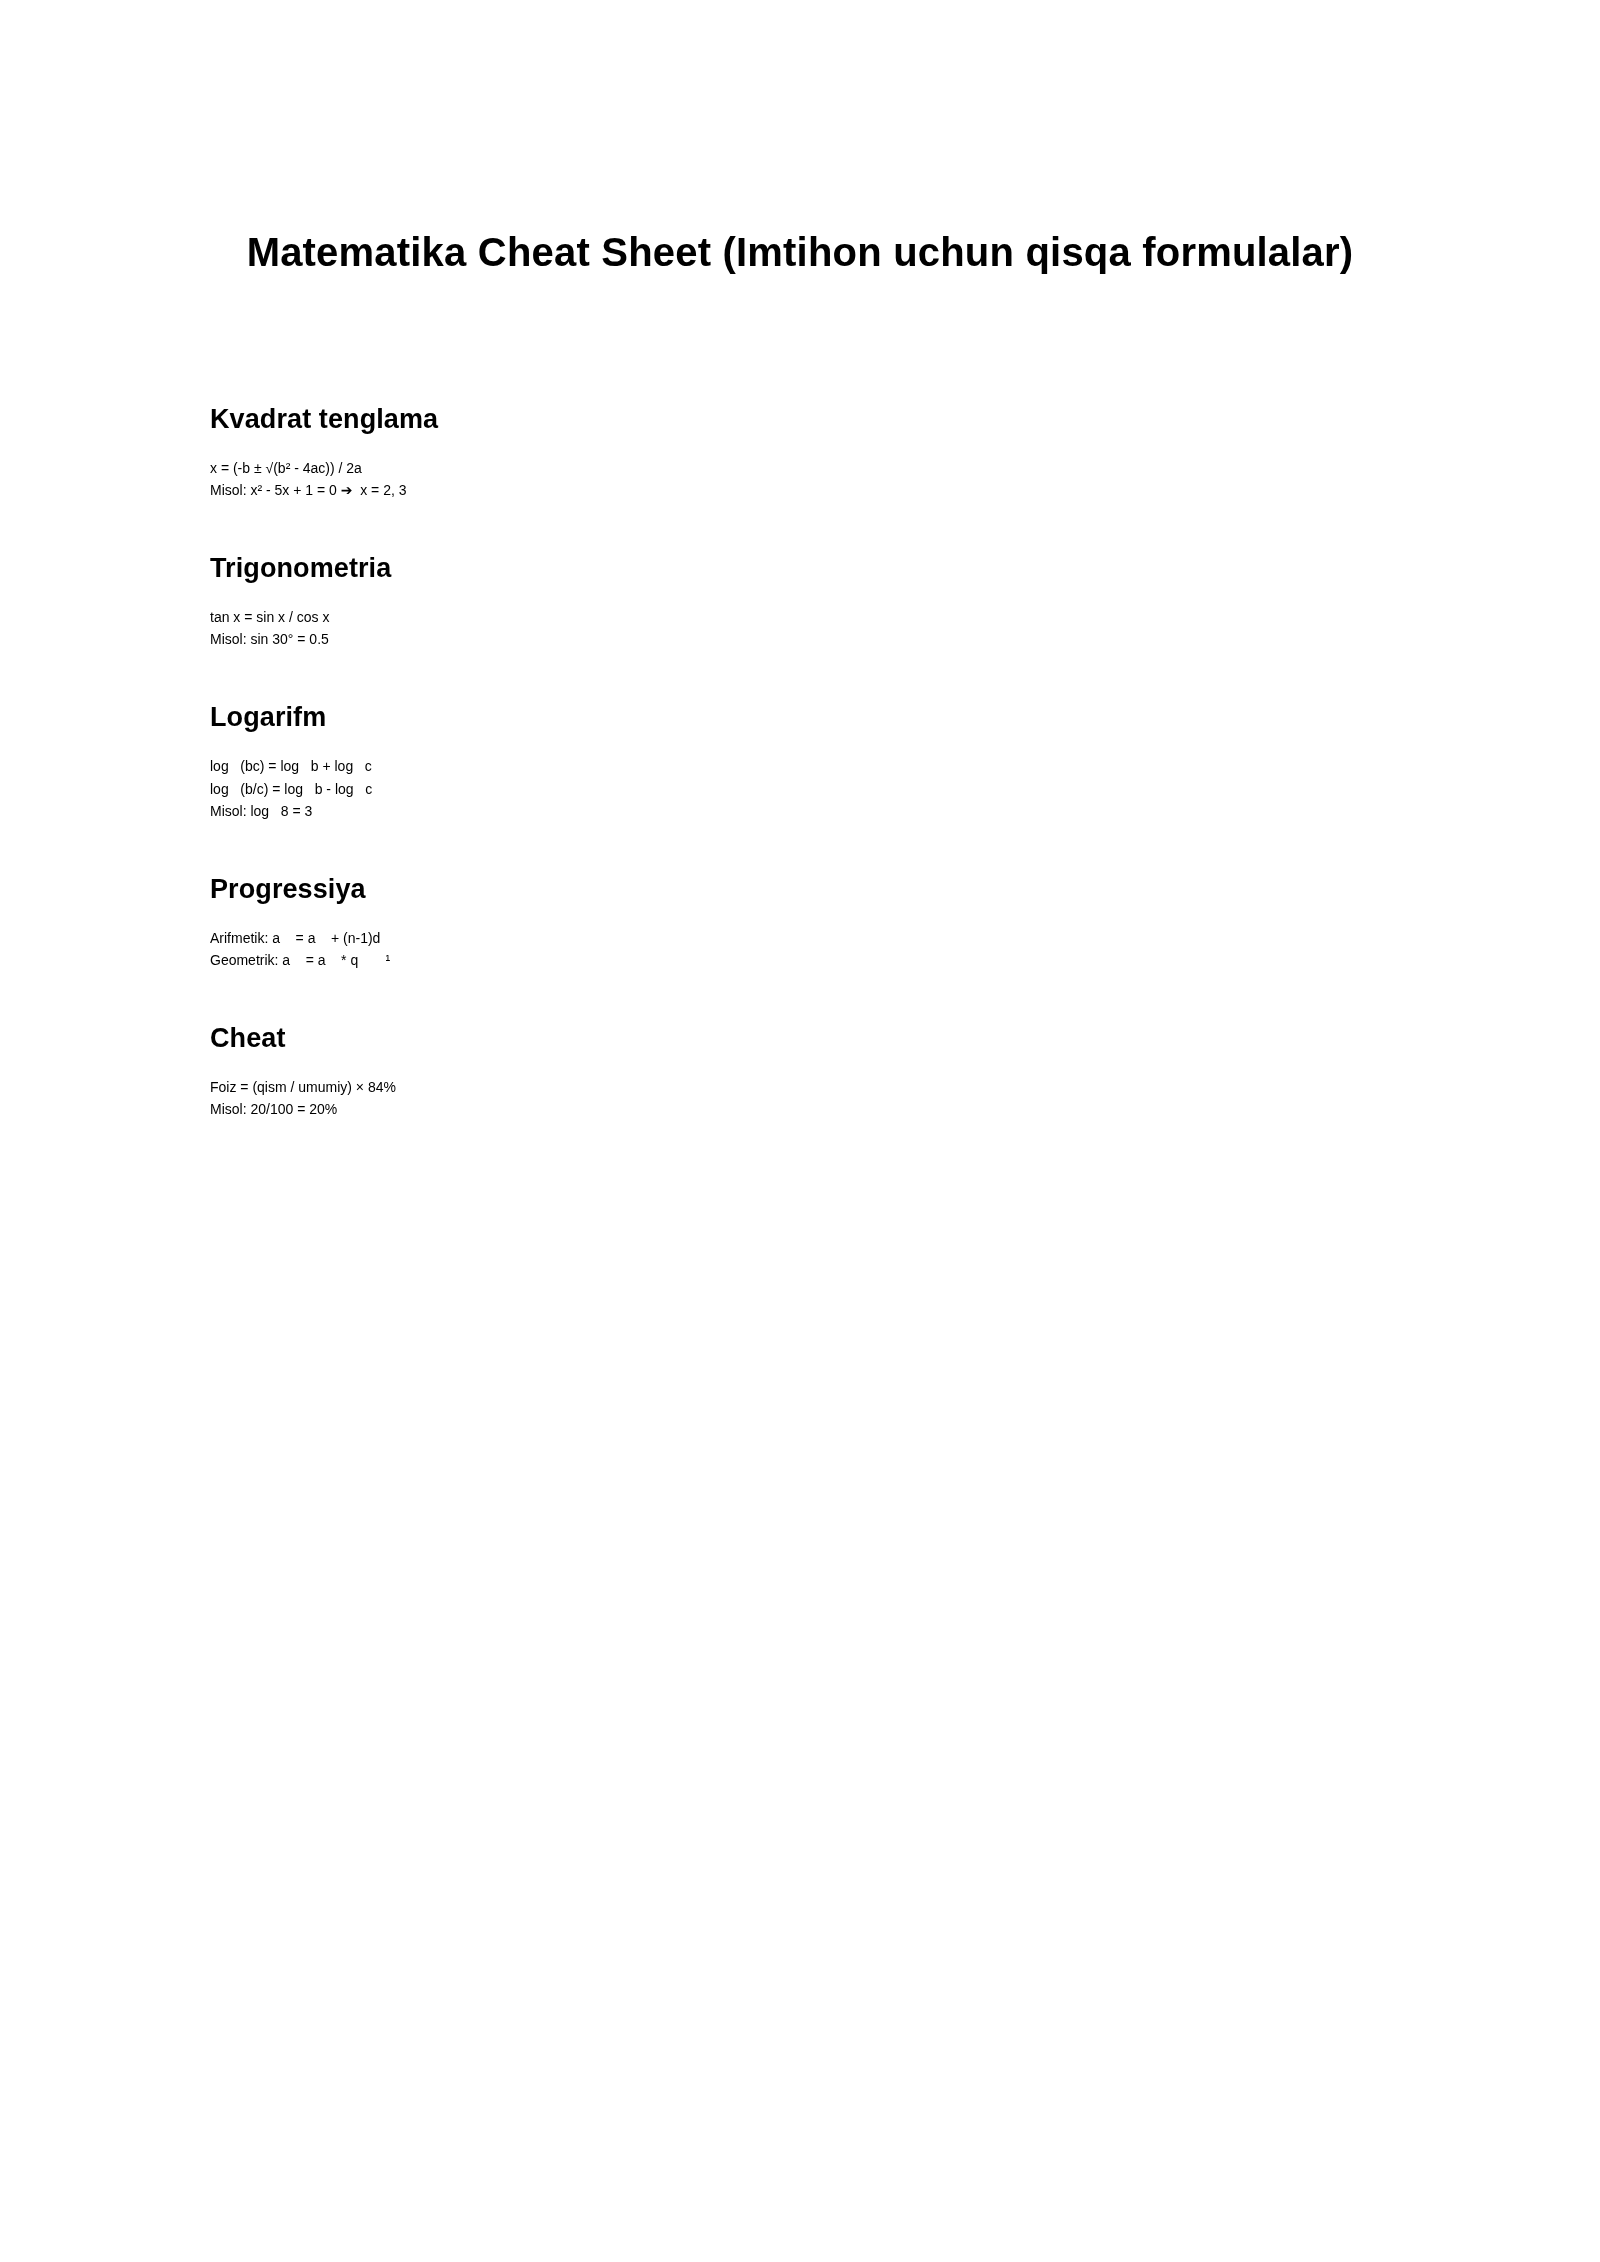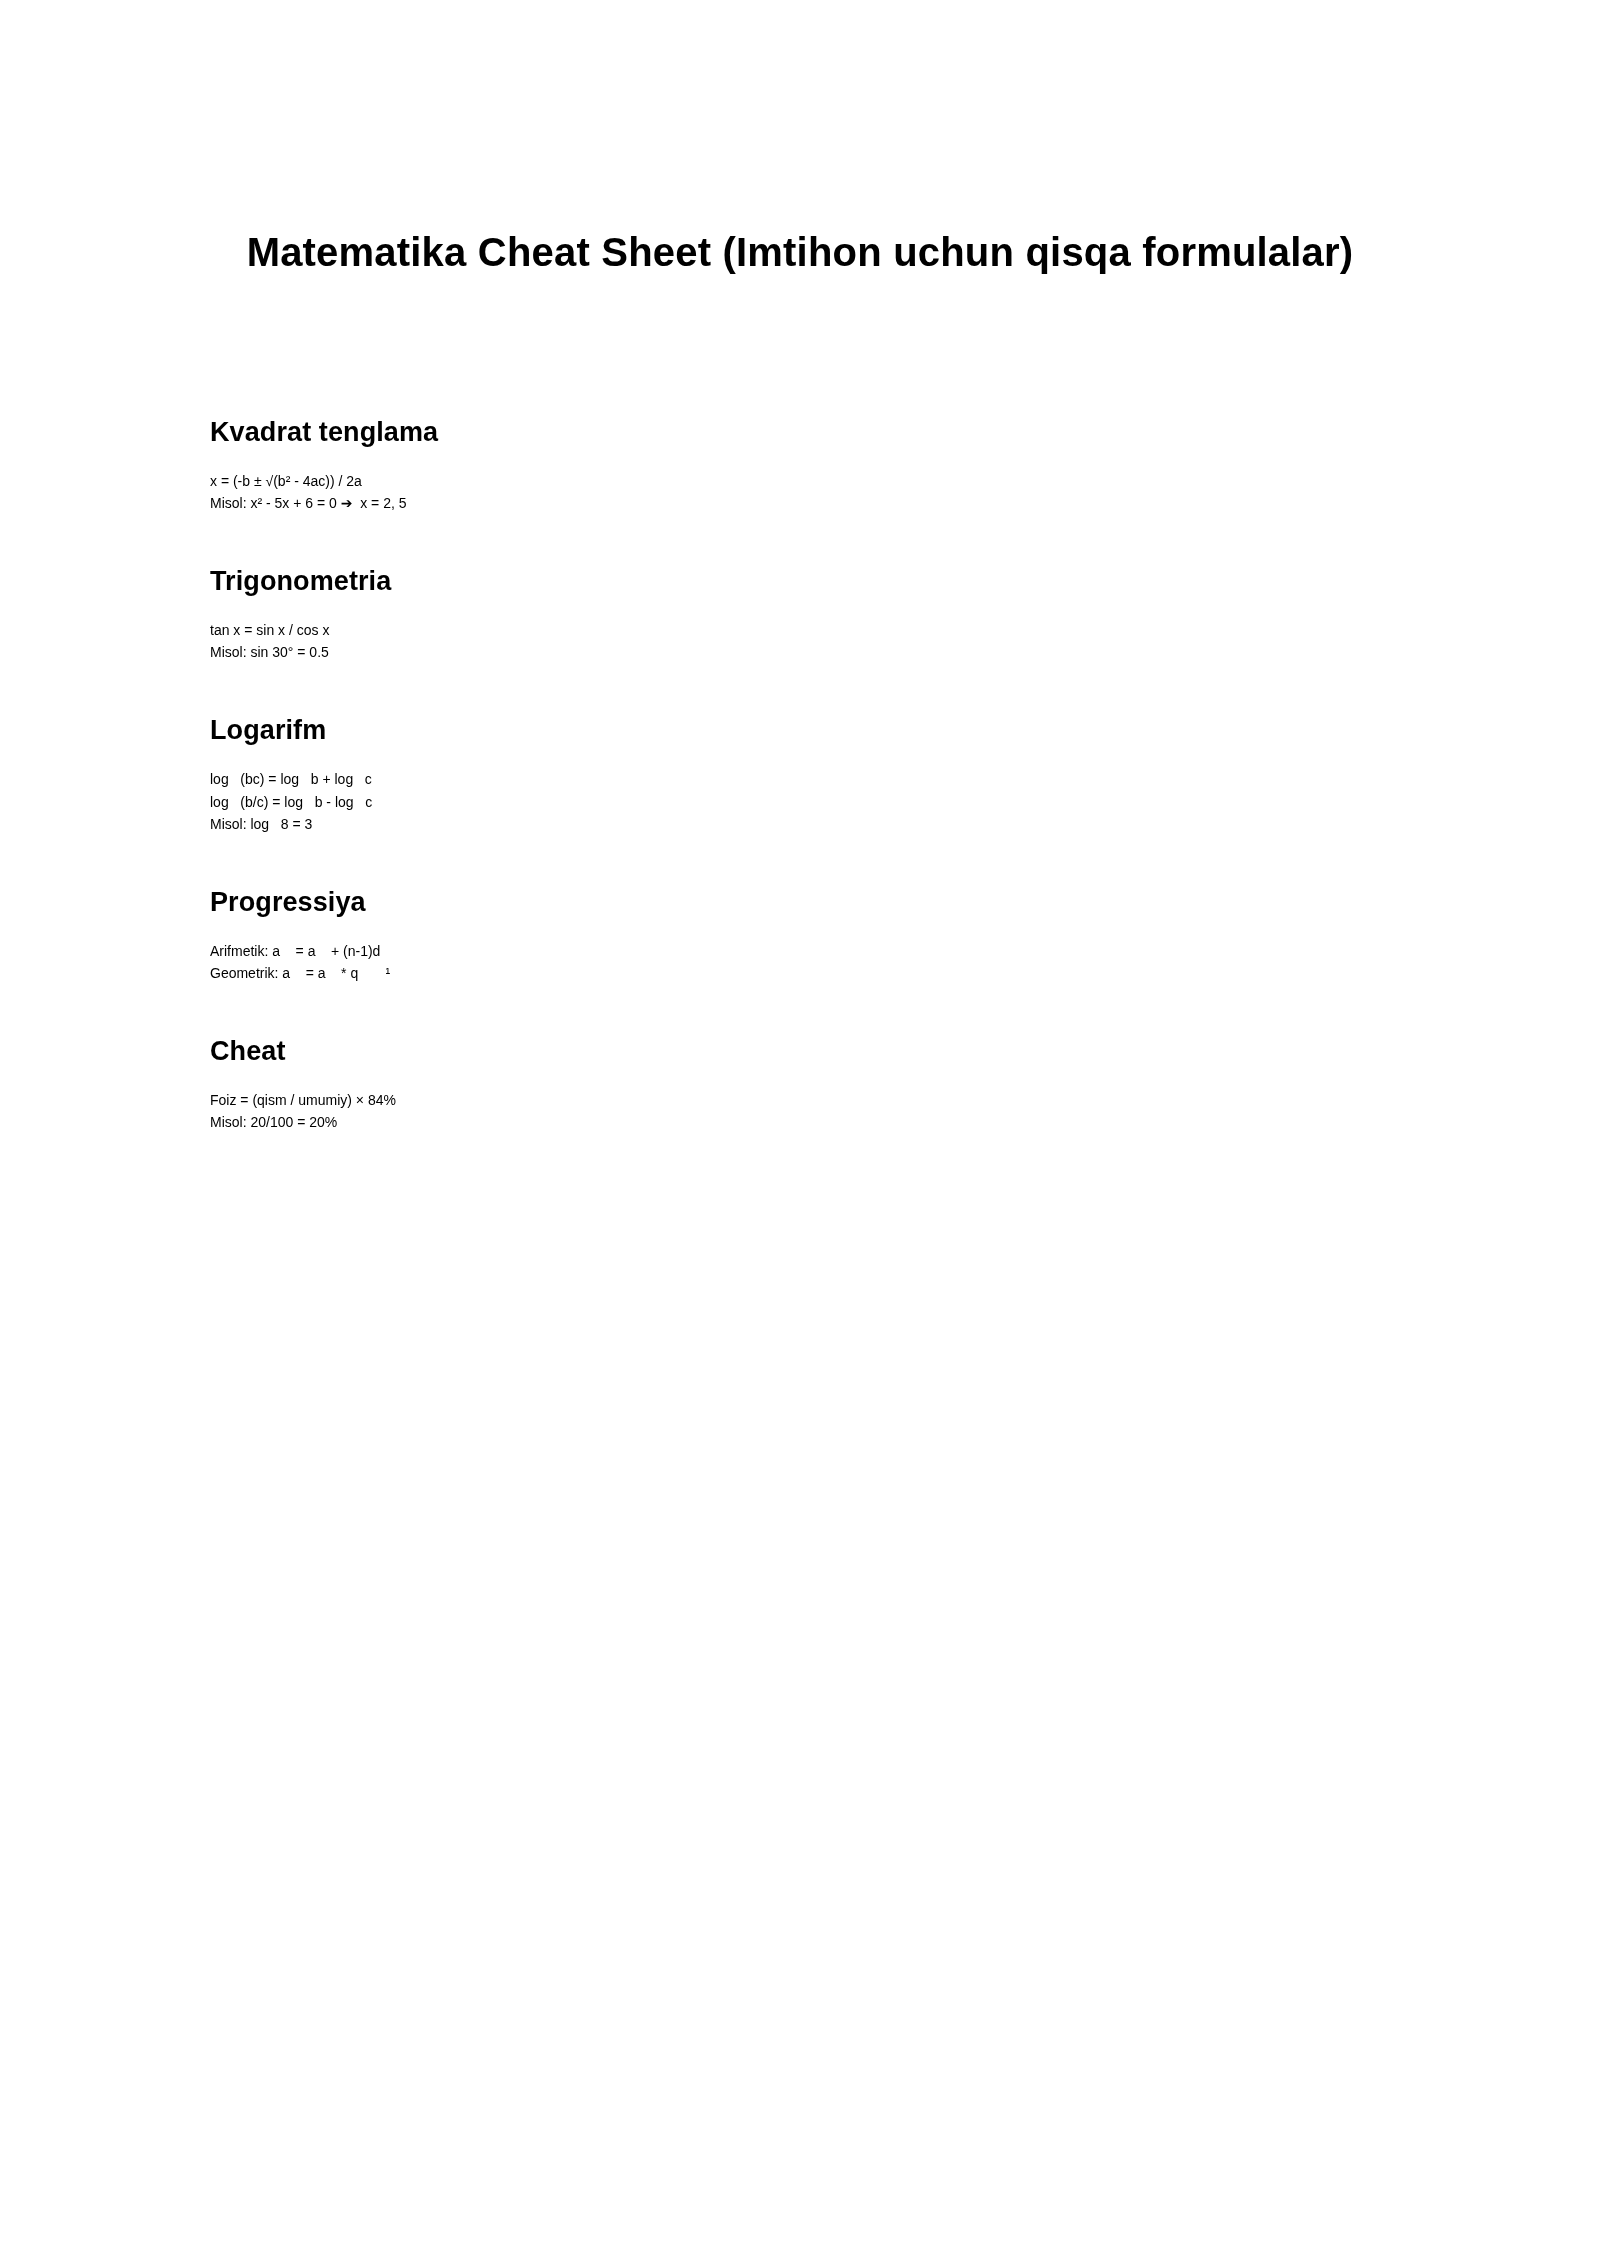--- a/index.html
+++ b/index.html
@@ -49,37 +49,37 @@
     letter-spacing: 0.1px;
   }
   .section-body {
     font-size: 14px;
     line-height: 1.58;
   }
   .formula-line {
     white-space: pre-wrap;
   }
   .section:first-child .section-heading {
-    margin-top: 17px;
+    margin-top: 4px;
   }
 </style>
 </head>
 <body>
 
 <div class="page">
 
   <h1 class="doc-title">Matematika Cheat Sheet (Imtihon uchun qisqa formulalar)</h1>
 
   <div class="content">
 
     <section class="section">
       <h2 class="section-heading">Kvadrat tenglama</h2>
       <div class="section-body">
         <div class="formula-line">x = (-b ± √(b² - 4ac)) / 2a</div>
-        <div class="formula-line">Misol: x² - 5x + 6 = 0 ➔  x = 2, 5</div>
+        <div class="formula-line">Misol: x² - 5x + 1 = 0 ➔  x = 2, 3</div>
       </div>
     </section>
 
     <section class="section">
       <h2 class="section-heading">Trigonometria</h2>
       <div class="section-body">
         <div class="formula-line">tan x = sin x / cos x</div>
         <div class="formula-line">Misol: sin 30° = 0.5</div>
       </div>
     </section>

